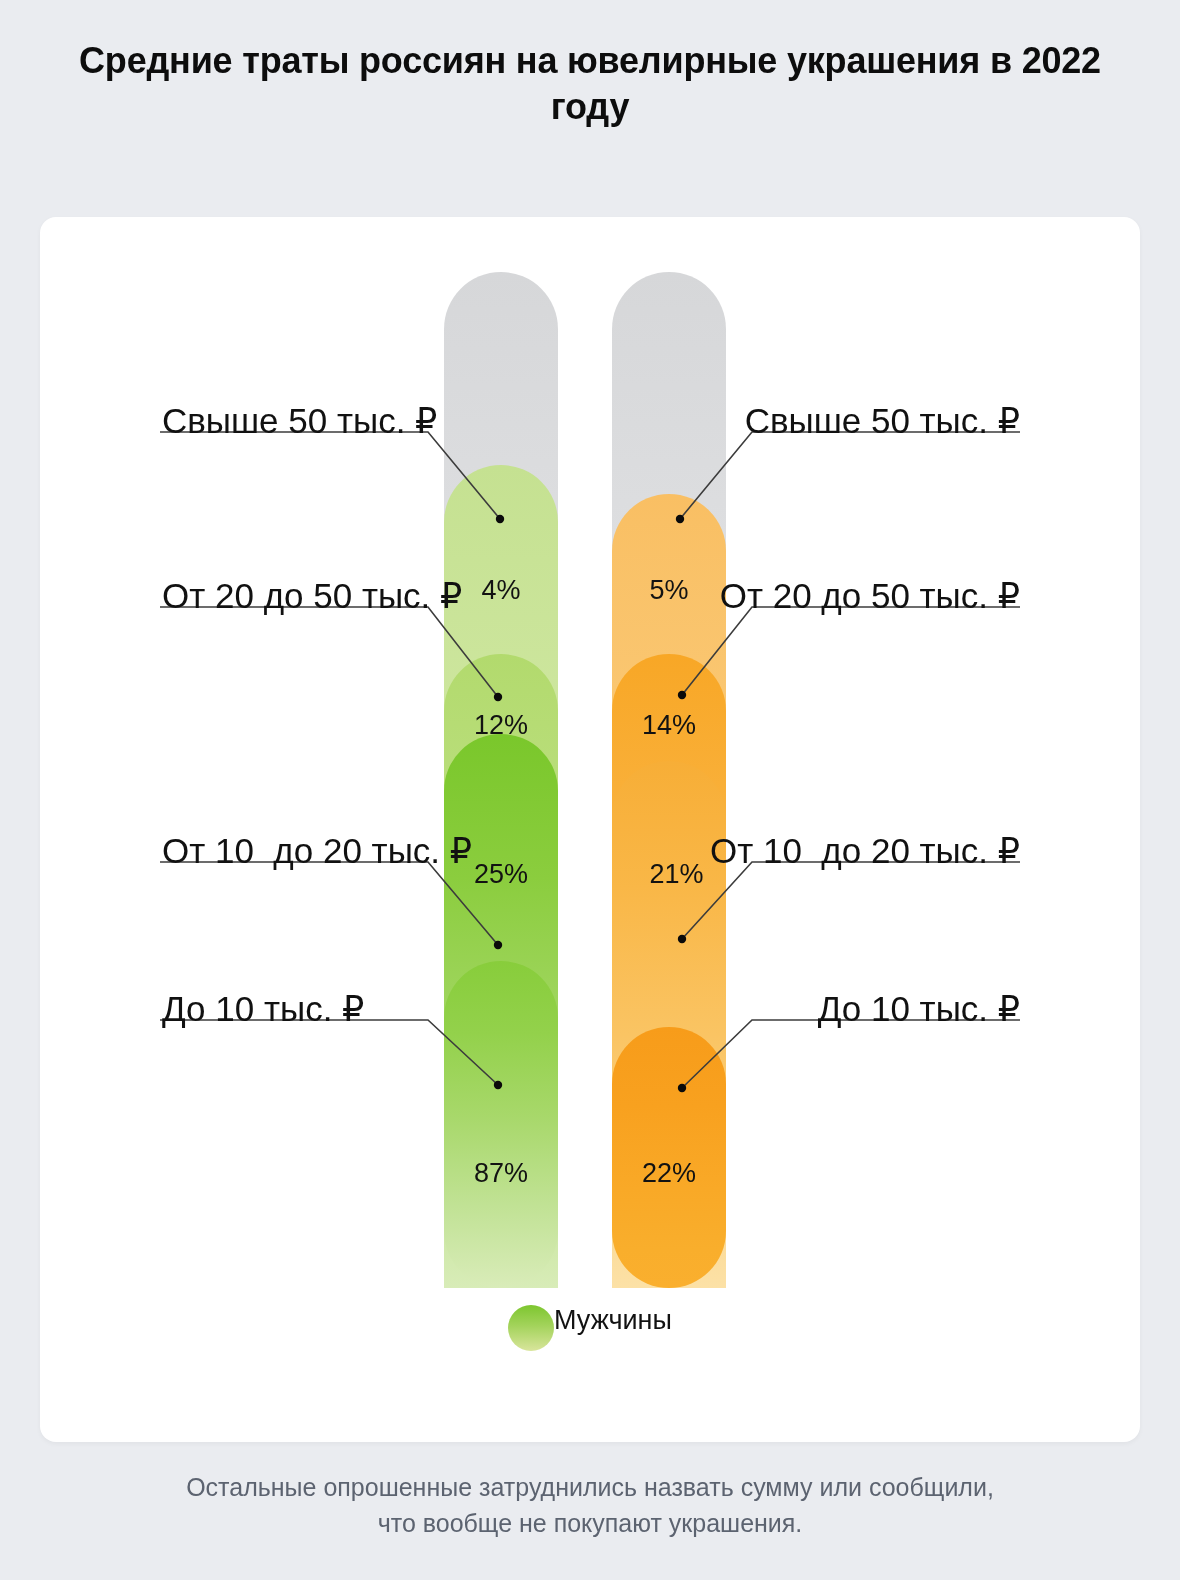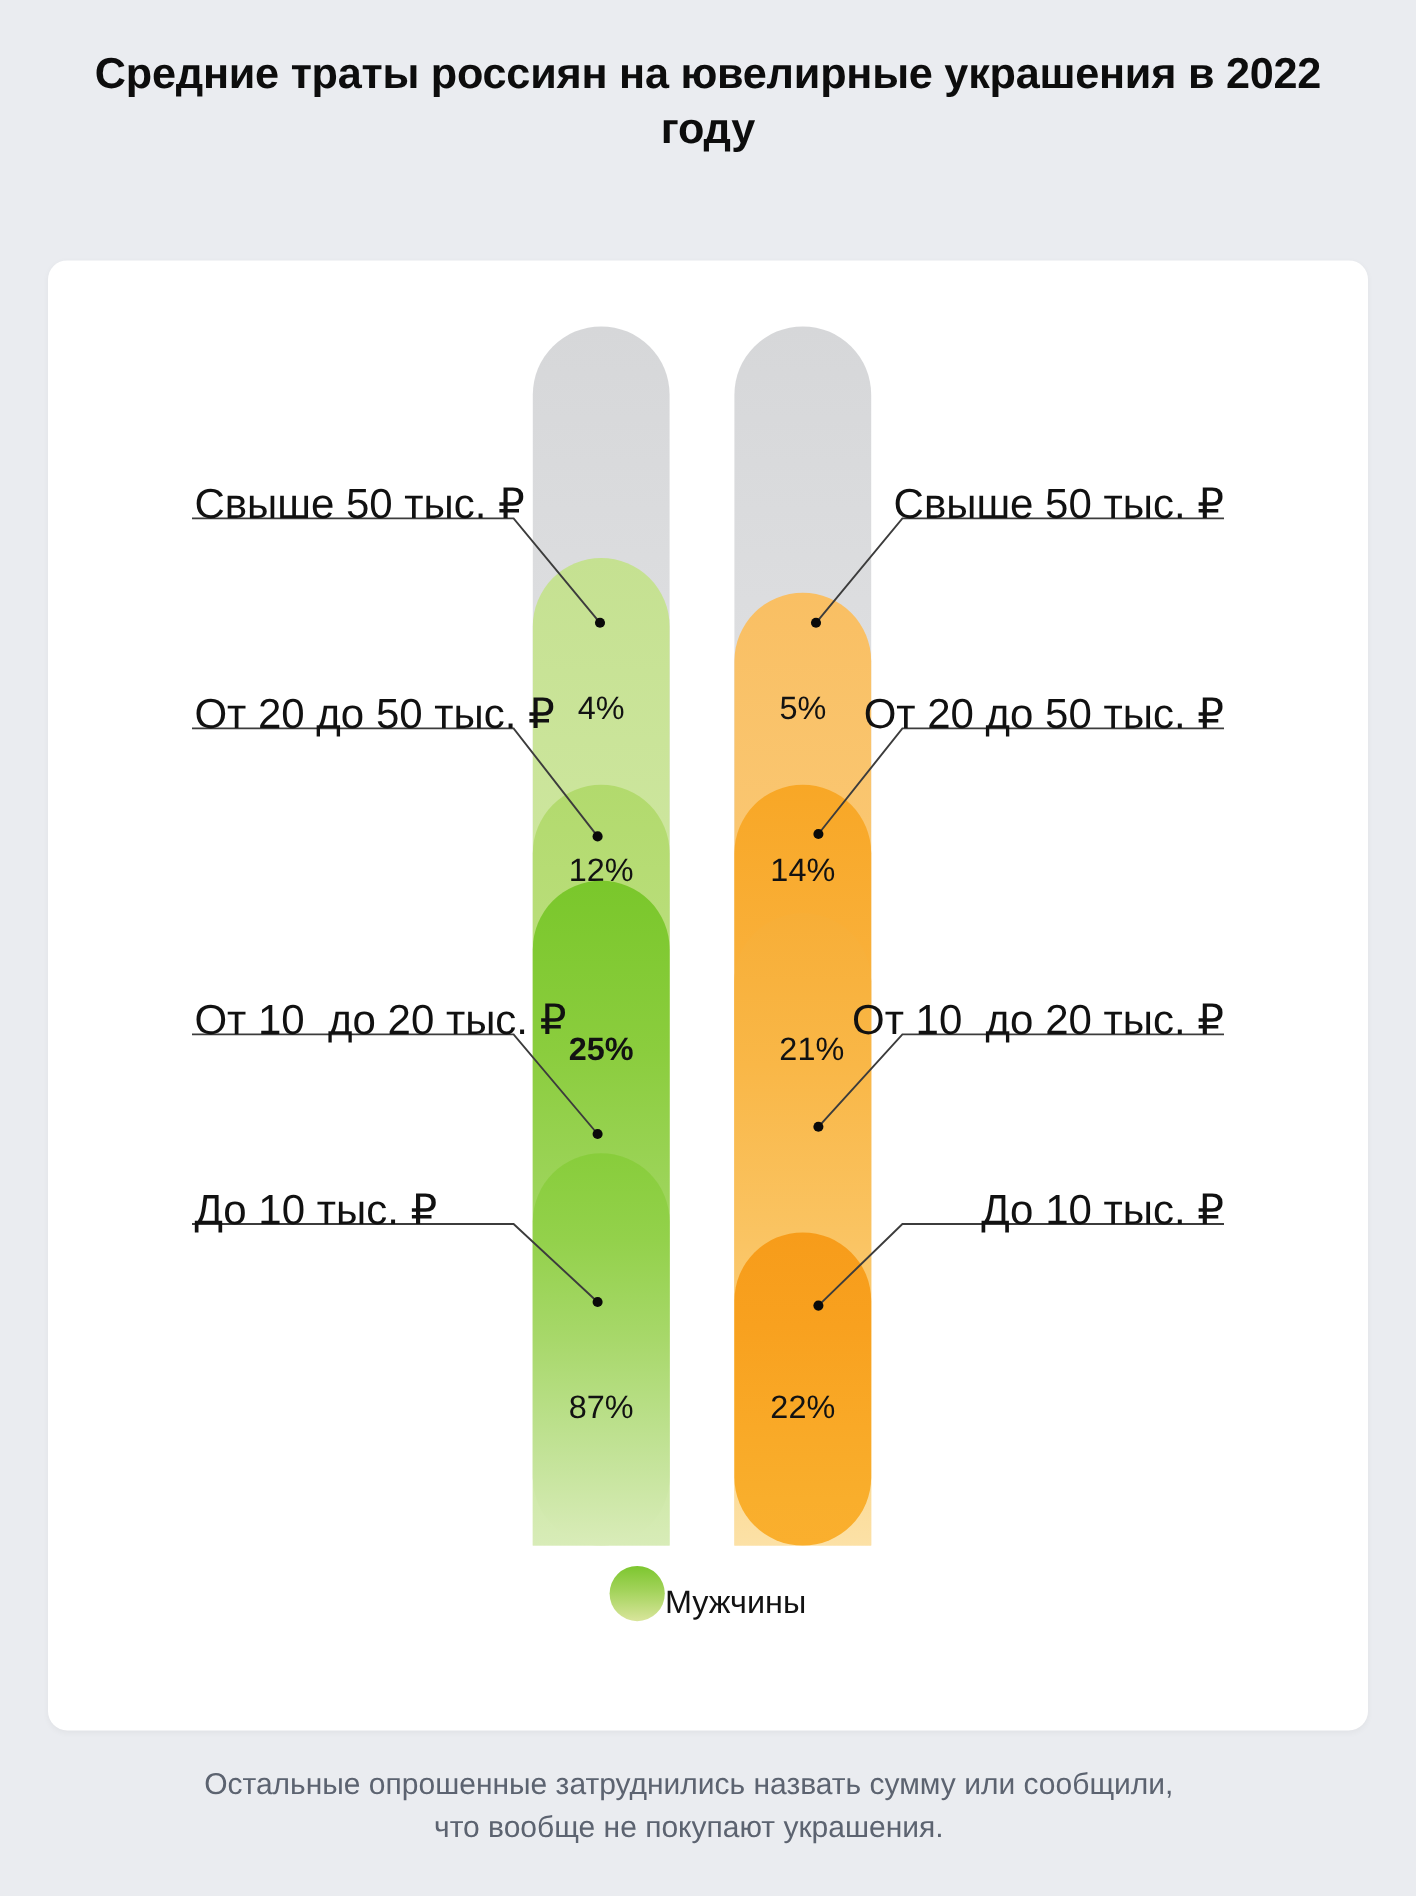--- a/index.html
+++ b/index.html
@@ -103,41 +103,41 @@
     position: absolute;
     left: 0; top: 1088px;
     width: 1100px;
     display: flex;
     justify-content: center;
     align-items: center;
     gap: 72px;
   }
   .legend-item {
     display: flex;
-    align-items: flex-end;
+    align-items: flex-start;
   }
   .legend-dot {
     width: 46px; height: 46px;
     border-radius: 50%;
   }
   .legend-dot.men {
     background: linear-gradient(to bottom, #7dc62f 0%, #a3d35b 45%, #d9e59c 100%);
   }
   .legend-dot.women {
     background: linear-gradient(to bottom, #f6ab33 0%, #f9c266 48%, #fde2b4 100%);
   }
   .legend-label {
     font-size: 27px;
     color: #121212;
   }
 
   
   .footer {
     position: absolute;
-    left: 44px; top: 1470px;
+    left: 60px; top: 1470px;
     width: 1060px;
     text-align: center;
     font-size: 25px;
     line-height: 1.42;
     color: #5c6370;
   }
 </style>
 </head>
 <body>
 
@@ -152,21 +152,21 @@
       <div class="seg" style="top:193px; height:823px;
                   background:linear-gradient(to bottom,#c5e191 0%,#cde69e 30%,#dbedb5 58%,#e8f3cd 80%,#f0f7dd 100%);"></div>
       <div class="seg-val" style="top:303px;">4%</div>
 
       <div class="seg" style="top:382px; height:634px;
                   background:linear-gradient(to bottom,#b2da6d 0%,#bcdf7f 28%,#cbe79a 58%,#dcefbb 82%,#e7f4d2 100%);"></div>
       <div class="seg-val" style="top:438px;">12%</div>
 
       <div class="seg" style="top:462px; height:554px;
                   background:linear-gradient(to bottom,#7ac72b 0%,#8bcd3e 26%,#a4d765 55%,#c2e394 80%,#d8ecb8 100%);"></div>
-      <div class="seg-val" style="top:587px;font-weight:bold;">25%</div>
+      <div class="seg-val" style="top:587px;">25%</div>
 
       <div class="seg last" style="top:689px; height:327px;
                   background:linear-gradient(to bottom,#88cd3b 0%,#93d14b 22%,#a8d86b 48%,#c1e295 75%,#d9ecb9 100%);"></div>
       <div class="seg-val" style="top:886px;">87%</div>
     </div>
 
     <div class="bar-col women">
       <div class="track"></div>
 
       <div class="seg" style="top:222px; height:794px;

